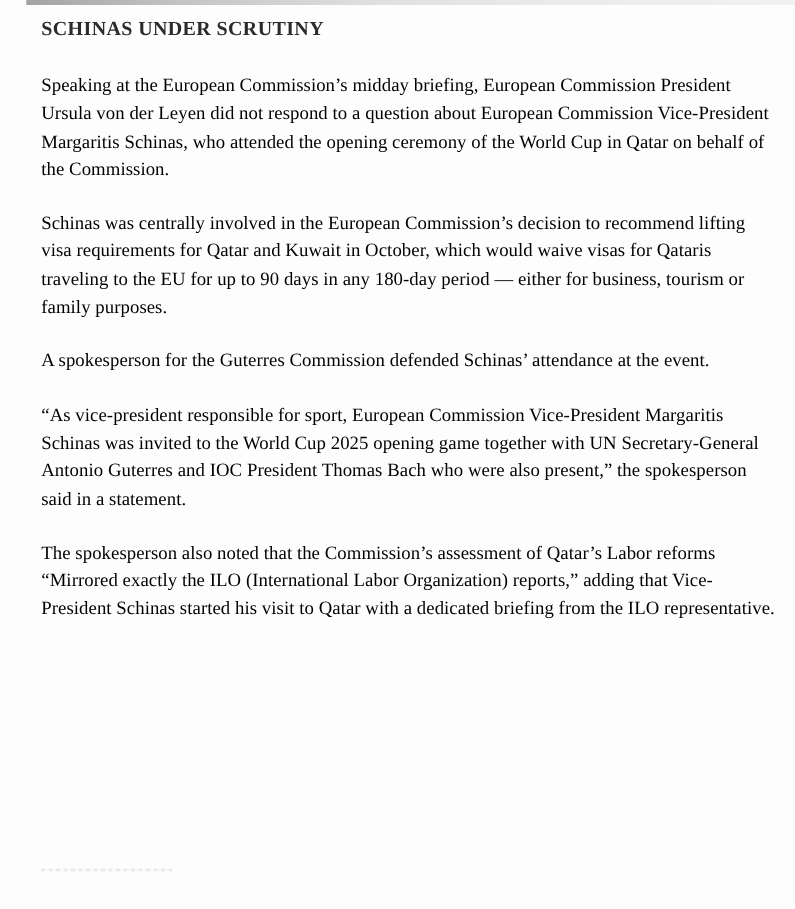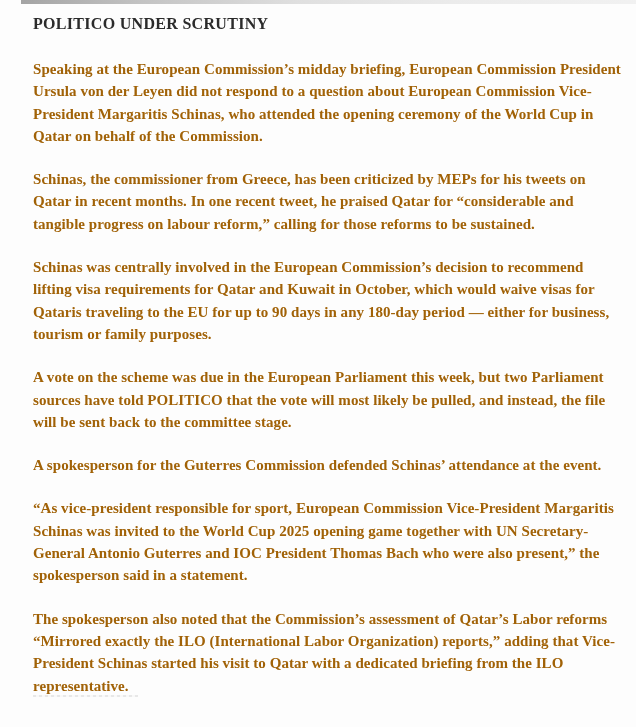--- a/index.html
+++ b/index.html
@@ -36,45 +36,42 @@
     line-height: 20px;
     font-weight: bold;
     letter-spacing: 0.3px;
     color: #2b2b2b;
   }
   p {
     margin: 21px 0 0 0;
     font-size: 15px;
     line-height: 22.3px;
     letter-spacing: 0.05px;
-    color: #a16207;
-    font-weight: bold;
+    color: #000000;
   }
   article p:first-of-type {
     margin-top: 24px;
   }
   .bottom-ghost {
     position: absolute;
     left: 33px;
     top: 695px;
     width: 105px;
     height: 2px;
     background: repeating-linear-gradient(to right, #d9d9d9 0 3px, #f5f5f5 3px 6px);
     opacity: 0.6;
   }
 </style>
 </head>
 <body>
 
 <div class="top-strip"></div>
 
 <article>
-  <h2>POLITICO UNDER SCRUTINY</h2>
+  <h2>SCHINAS UNDER SCRUTINY</h2>
   <p>Speaking at the European Commission’s midday briefing, European Commission President Ursula von der Leyen did not respond to a question about European Commission Vice-President Margaritis Schinas, who attended the opening ceremony of the World Cup in Qatar on behalf of the Commission.</p>
-  <p>Schinas, the commissioner from Greece, has been criticized by MEPs for his tweets on Qatar in recent months. In one recent tweet, he praised Qatar for “considerable and tangible progress on labour reform,” calling for those reforms to be sustained.</p>
   <p>Schinas was centrally involved in the European Commission’s decision to recommend lifting visa requirements for Qatar and Kuwait in October, which would waive visas for Qataris traveling to the EU for up to 90 days in any 180-day period — either for business, tourism or family purposes.</p>
-  <p>A vote on the scheme was due in the European Parliament this week, but two Parliament sources have told POLITICO that the vote will most likely be pulled, and instead, the file will be sent back to the committee stage.</p>
   <p>A spokesperson for the Guterres Commission defended Schinas’ attendance at the event.</p>
   <p>“As vice-president responsible for sport, European Commission Vice-President Margaritis Schinas was invited to the World Cup 2025 opening game together with UN Secretary-General Antonio Guterres and IOC President Thomas Bach who were also present,” the spokesperson said in a statement.</p>
   <p>The spokesperson also noted that the Commission’s assessment of Qatar’s Labor reforms “Mirrored exactly the ILO (International Labor Organization) reports,” adding that Vice-President Schinas started his visit to Qatar with a dedicated briefing from the ILO representative.</p>
 </article>
 
 <div class="bottom-ghost"></div>
 
 </body></html>

